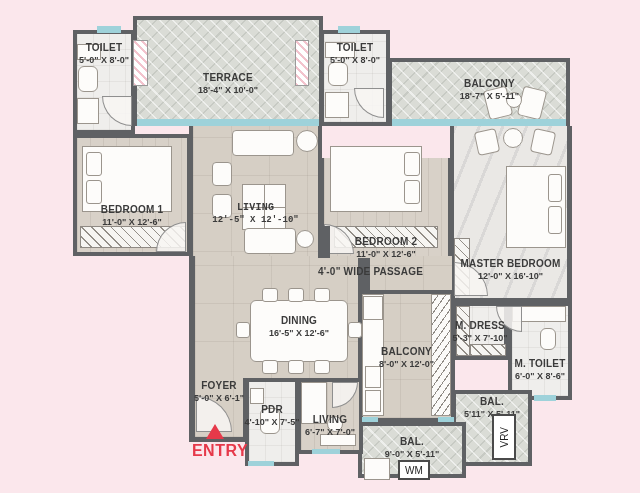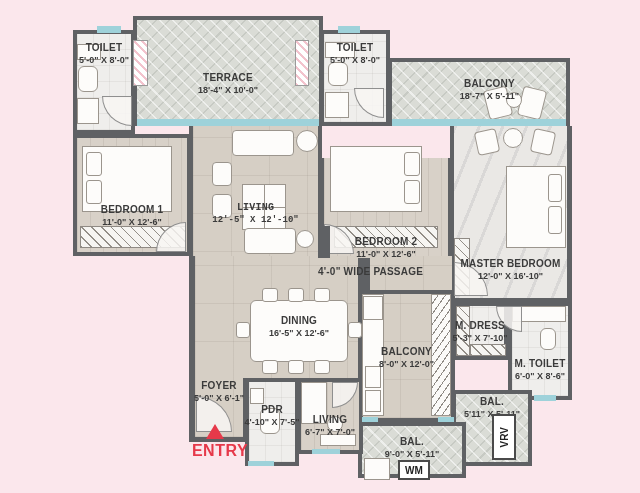--- a/index.html
+++ b/index.html
@@ -39,21 +39,21 @@
     linear-gradient(#9b958d,#9b958d) 0 50%/100% 1px no-repeat, #fdfcfa;}
   .win{position:absolute;background:var(--window,#9ed2da);z-index:6;}
   .pillar{position:absolute;box-sizing:border-box;border:1px solid #9a9a9a;z-index:3;background:
     repeating-linear-gradient(45deg, rgba(228,122,145,.45) 0 2px, transparent 2px 6px), #fff;}
   .qdoor{position:absolute;background:rgba(248,246,243,.85);border:1px solid #8f8f8f;box-sizing:border-box;z-index:3;}
   .wallseg{position:absolute;background:var(--wall,#5f6164);z-index:4;}
   .tri-up{position:absolute;width:0;height:0;border-left:9px solid transparent;
     border-right:9px solid transparent;border-bottom:15px solid var(--accent,#e6394a);z-index:8;}
   .entry{position:absolute;color:var(--accent,#e6394a);font-weight:bold;font-size:16px;
     letter-spacing:.5px;z-index:8;text-align:center;}
-  .tag{position:absolute;background:#fff;border:2px solid #4a4a4a;color:#222;font-weight:bold;
+  .tag{position:absolute;background:#fff;border:2px solid #4a4a4a;color:#222;font-weight:normal;
     font-size:10px;display:flex;align-items:center;justify-content:center;z-index:6;box-sizing:border-box;}
   .tag.vert span{writing-mode:vertical-rl;transform:rotate(180deg);}
 </style>
 </head>
 <body>
 
 <div class="plan">
 
   <div class="room f-herr" style="left:133px;top:16px;width:190px;height:110px;border-bottom:none;">
     <div class="lbl" style="top:52px;">

